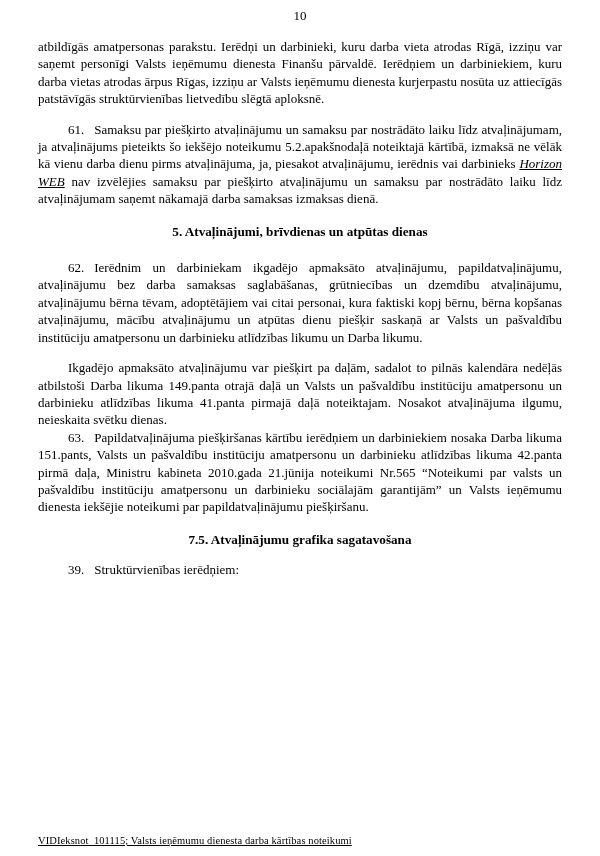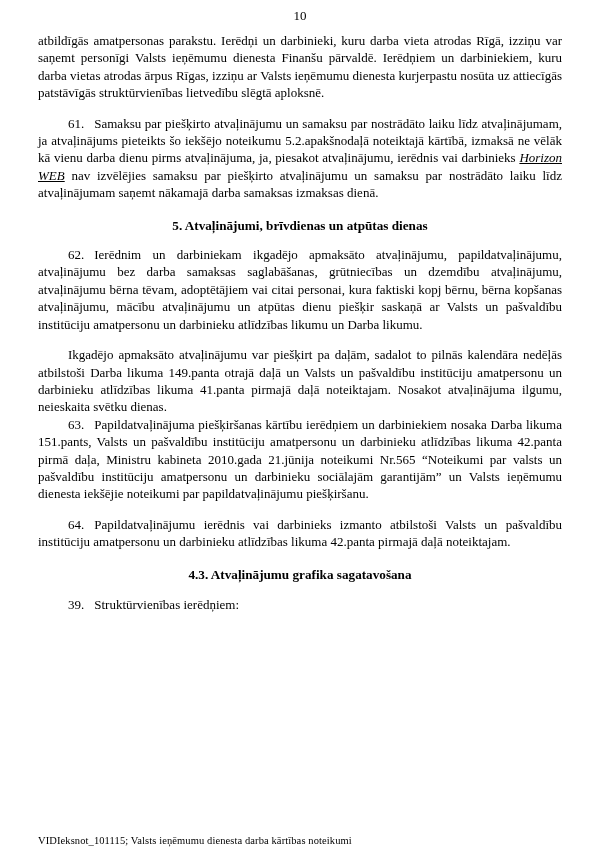--- a/index.html
+++ b/index.html
@@ -15,42 +15,42 @@
     font-family: "Liberation Serif", serif;
     color: #000000;
     box-sizing: border-box;
     padding: 8px 38px 0 38px;
     overflow: hidden;
   }
   .page-number {
     text-align: center;
     font-size: 13px;
     line-height: 16px;
-    margin: 0 0 8px 0;
+    margin: 0 0 14px 0;
   }
   p.body-par {
     font-size: 13px;
     line-height: 17.4px;
     text-align: justify;
     margin: 0 0 0 0;
     text-indent: 0;
     hyphens: none;
   }
   p.indent {
     text-indent: 30px;
   }
   p.gap {
     margin-top: 13px;
   }
   h2.section-heading {
     font-size: 13.2px;
     line-height: 17.4px;
     font-weight: bold;
     text-align: center;
-    margin: 15px 0 12px 0;
+    margin: 15px 0 19px 0;
   }
   h3.sub-heading {
     font-size: 13.2px;
     line-height: 17.4px;
     font-weight: bold;
     text-align: center;
     margin: 15px 0 13px 0;
   }
   .italic {
     font-style: italic;
@@ -58,20 +58,21 @@
   }
   .footer {
     position: absolute;
     left: 38px;
     bottom: 9px;
     font-size: 10.5px;
     line-height: 13px;
     font-family: "Liberation Serif", serif;
     color: #000000;
     letter-spacing: 0.1px;
+    text-decoration: underline;
   }
   .num-gap {
     display: inline-block;
     width: 10px;
   }
 </style>
 </head>
 <body>
 
 <div class="page">
@@ -83,22 +84,21 @@
   <p class="body-par indent gap"><span>61.</span><span class="num-gap"></span><span>Samaksu par piešķirto atvaļinājumu un samaksu par nostrādāto laiku līdz atvaļinājumam, ja atvaļinājums pieteikts šo iekšējo noteikumu 5.2.apakšnodaļā noteiktajā kārtībā, izmaksā ne vēlāk kā vienu darba dienu pirms atvaļinājuma, ja, piesakot atvaļinājumu, ierēdnis vai darbinieks </span><span class="italic">Horizon WEB</span><span> nav izvēlējies samaksu par piešķirto atvaļinājumu un samaksu par nostrādāto laiku līdz atvaļinājumam saņemt nākamajā darba samaksas izmaksas dienā.</span></p>
 
   <h2 class="section-heading">5. Atvaļinājumi, brīvdienas un atpūtas dienas</h2>
 
   <p class="body-par indent"><span>62.</span><span class="num-gap"></span><span>Ierēdnim un darbiniekam ikgadējo apmaksāto atvaļinājumu, papildatvaļinājumu, atvaļinājumu bez darba samaksas saglabāšanas, grūtniecības un dzemdību atvaļinājumu, atvaļinājumu bērna tēvam, adoptētājiem vai citai personai, kura faktiski kopj bērnu, bērna kopšanas atvaļinājumu, mācību atvaļinājumu un atpūtas dienu piešķir saskaņā ar Valsts un pašvaldību institūciju amatpersonu un darbinieku atlīdzības likumu un Darba likumu.</span></p>
 
   <p class="body-par indent gap">Ikgadējo apmaksāto atvaļinājumu var piešķirt pa daļām, sadalot to pilnās kalendāra nedēļās atbilstoši Darba likuma 149.panta otrajā daļā un Valsts un pašvaldību institūciju amatpersonu un darbinieku atlīdzības likuma 41.panta pirmajā daļā noteiktajam. Nosakot atvaļinājuma ilgumu, neieskaita svētku dienas.</p>
 
   <p class="body-par indent"><span>63.</span><span class="num-gap"></span><span>Papildatvaļinājuma piešķiršanas kārtību ierēdņiem un darbiniekiem nosaka Darba likuma 151.pants, Valsts un pašvaldību institūciju amatpersonu un darbinieku atlīdzības likuma 42.panta pirmā daļa, Ministru kabineta 2010.gada 21.jūnija noteikumi Nr.565 “Noteikumi par valsts un pašvaldību institūciju amatpersonu un darbinieku sociālajām garantijām” un Valsts ieņēmumu dienesta iekšējie noteikumi par papildatvaļinājumu piešķiršanu.</span></p>
 
-  <p class="body-par indent gap"><span>64.</span><span class="num-gap"></span><span>Papildatvaļinājumu ierēdnis vai darbinieks izmanto atbilstoši Valsts un pašvaldību institūciju amatpersonu un darbinieku atlīdzības likuma 42.panta pirmajā daļā noteiktajam.</span></p>
 
-  <h3 class="sub-heading">4.3. Atvaļinājumu grafika sagatavošana</h3>
+  <h3 class="sub-heading">7.5. Atvaļinājumu grafika sagatavošana</h3>
 
 
   <p class="body-par indent gap"><span>39.</span><span class="num-gap"></span><span>Struktūrvienības ierēdņiem:</span></p>
 
   <div class="footer">VIDIeksnot_101115; Valsts ieņēmumu dienesta darba kārtības noteikumi</div>
 
 </div>
 
 </body></html>

